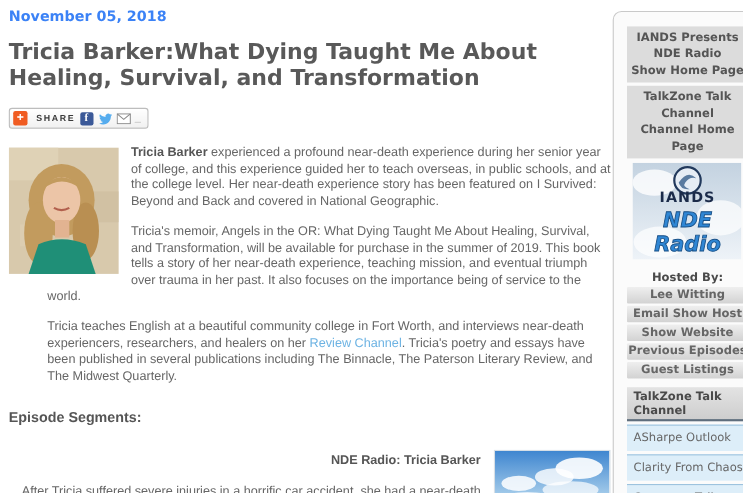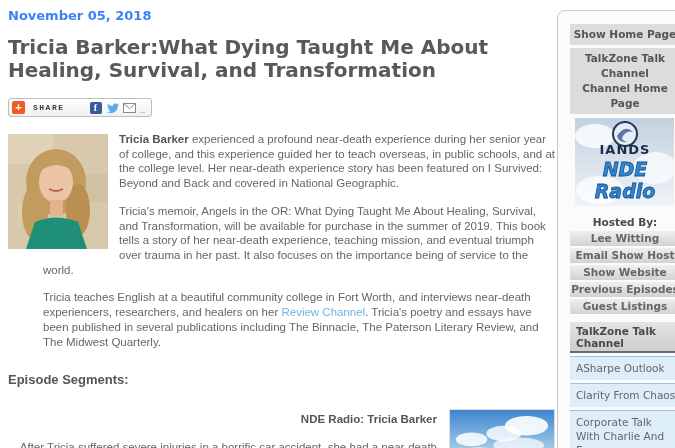--- a/index.html
+++ b/index.html
@@ -14,22 +14,22 @@
 
   .title { margin-top:13px; font-family:"DejaVu Sans",sans-serif;
            font-size:20px; line-height:1.15; font-weight:bold; color:#595959; }
 
   .share-bar { margin-top:16px; display:inline-flex; align-items:center;
                border:1px solid #bdbdbd; border-radius:3px; padding:2px 6px 2px 3px;
                background:linear-gradient(#ffffff,#f1f1f1); gap:4px; cursor:pointer; }
   .share-plus { width:13px; height:13px; border-radius:2px; background:#f05c22;
                 color:#fff; font-weight:bold; font-size:11px; line-height:12px;
                 text-align:center; }
-  .share-label { font-family:Liberation Mono, monospace; font-size:8px; font-weight:bold;
-                 letter-spacing:1.5px; color:#3a3a3a; margin:0 21px 0 4px; }
+  .share-label { font-family:Liberation Sans, sans-serif; font-size:8px; font-weight:bold;
+                 letter-spacing:1.5px; color:#3a3a3a; margin:0 0 0 4px; }
   .share-fb { width:12px; height:12px; border-radius:2px; background:#3b5998;
               color:#fff; font-weight:bold; font-size:10px; line-height:12px;
               text-align:center; font-family:"Liberation Serif",serif; }
   .share-more { color:#9a9a9a; font-size:10px; font-weight:bold; }
 
   .article { margin-top:15px; font-size:11.5px; line-height:1.28; color:#666; }
   .article p { margin-bottom:13px;padding-left:35px; }
   .portrait { float:left; width:100px; height:115px; margin:2px 11px 2px 0; }
   .link { color:#6db3e3; text-decoration:none; cursor:pointer; }
   .lead { font-weight:bold; color:#555; }
@@ -147,20 +147,21 @@
     </svg>
     <div class="segment-title">NDE Radio: Tricia Barker</div>
     <div class="segment-body">After Tricia suffered severe injuries in a horrific car accident, she had a near-death experience that taught her the true meaning of love.</div>
   </div>
 
 </div>
 
 <div id="sidebar">
 
   <div class="side-box">
+    <span>IANDS Presents NDE Radio</span>
     <span class="sub">Show Home Page</span>
   </div>
 
   <div class="side-box">
     <span>TalkZone Talk Channel</span>
     <span class="sub">Channel Home Page</span>
   </div>
 
   <svg class="logo-box" viewBox="0 0 99 88">
     <defs>

